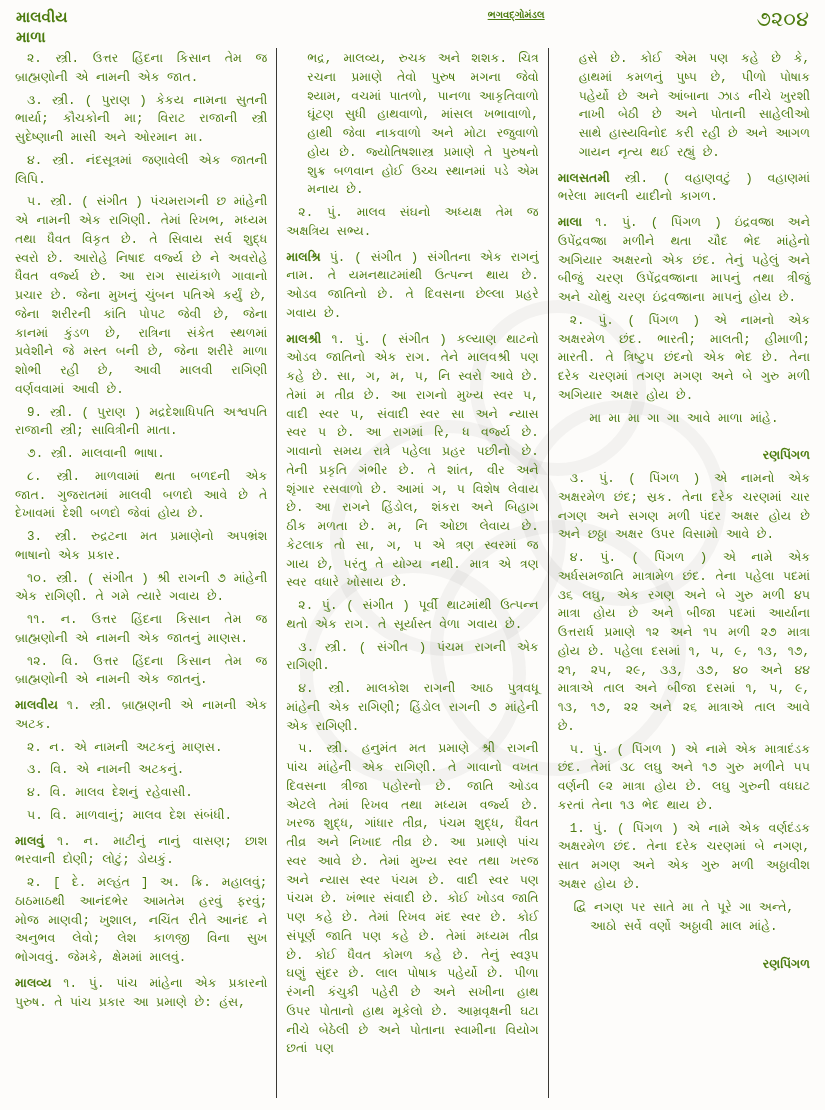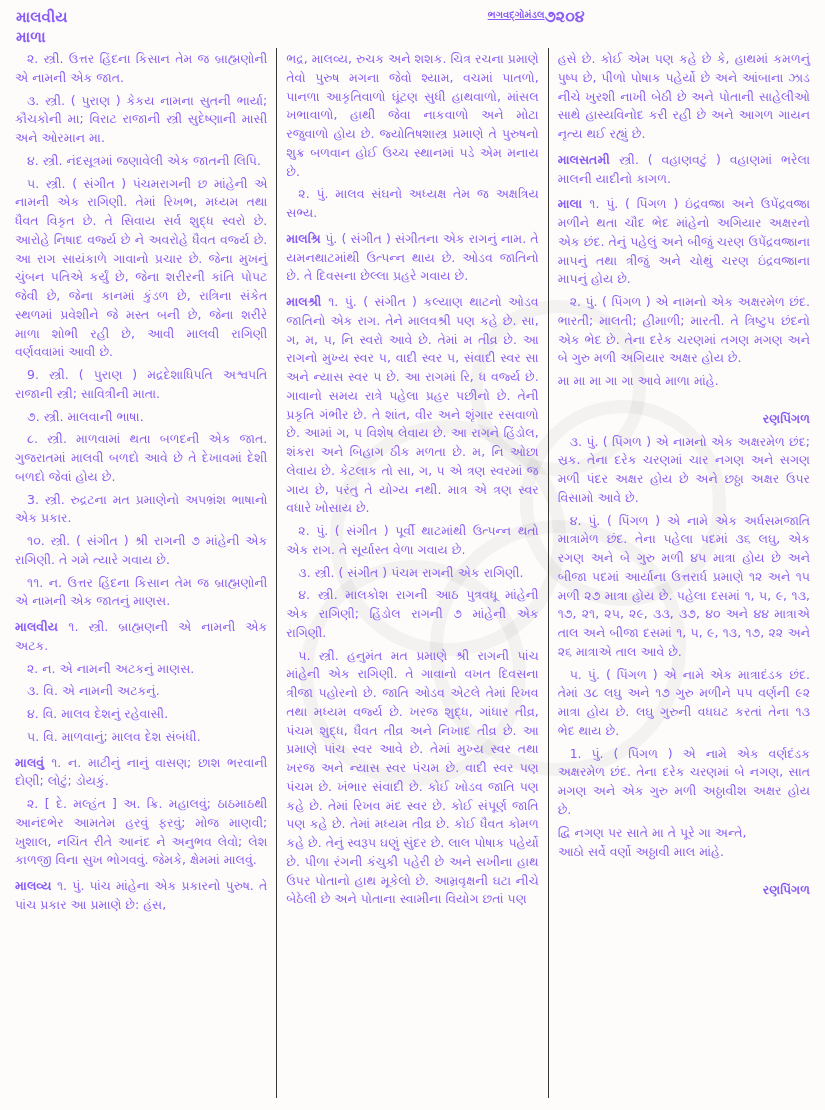--- a/index.html
+++ b/index.html
@@ -5,21 +5,21 @@
   html,body { margin:0; padding:0; }
   body {
     width:825px; height:1110px;
     background:#fdfcfa;
     font-family:"DejaVu Sans", sans-serif;
   }
   .page {
     position:relative;
     width:825px; height:1110px;
     overflow:hidden;
-    color:#8b5cf6;
+    color:#4d7c0f;
   }
   
   .wm {
     position:absolute;
     border-radius:50%;
     border:13px solid rgba(80,78,72,0.055);
     pointer-events:none;
   }
   .wm1 { width:210px; height:210px; left:330px; top:420px; }
   .wm2 { width:230px; height:230px; left:430px; top:520px; }
@@ -27,44 +27,45 @@
   .wm4 { width:200px; height:200px; left:300px; top:560px; }
   .wm5 { width:150px; height:150px; left:470px; top:300px; }
 
   .header {
     display:flex;
     padding:7px 16px 0 16px;
     align-items:flex-start;
   }
   .header .left   { flex:1; text-align:left; }
   .header .center { flex:1; text-align:right; font-size:10px; font-weight:bold; padding-top:2px;text-decoration:underline; }
-  .header .right  { flex:1; text-align:left; font-size:16px; font-weight:bold; }
+  .header .right  { flex:1; text-align:right; font-size:21px; font-weight:normal; }
   .running-head { font-size:15px; font-weight:bold; line-height:1.35; }
 
   .body-cols {
     position:absolute;
     top:48px; left:6px; right:6px; bottom:12px;
     display:flex;
+    font-family:Liberation Mono, monospace;
   }
   .col {
     flex:1;
     padding:2px 9px 0 9px;
     font-size:12.5px;
     line-height:1.5;
     text-align:justify;
     overflow:hidden;
   }
   .col + .col { border-left:1.5px solid #3a3733; }
 
   .para { margin:0 0 4px 0; }
   .para .head { font-weight:bold; }
   .style-sense { text-indent:12px; }
   .style-entry { text-indent:0; margin-top:7px; }
-  .style-cont  { text-indent:0; }
-  .style-verse { text-indent:0; margin-bottom:1px; }
+  .style-cont  { text-indent:0;margin-left:21px; }
+  .style-verse { text-align:center; text-indent:0; margin-bottom:1px; }
   .style-cite  { text-align:right; text-indent:0; font-weight:bold;margin-top:19px; }
 </style>
 </head>
 <body>
 
 <div class="page">
 
   <span class="wm wm1"></span>
   <span class="wm wm2"></span>
   <span class="wm wm3"></span>
@@ -96,20 +97,21 @@
         <p class="para style-sense"><span>૭. સ્ત્રી. માલવાની ભાષા.</span></p>
 
         <p class="para style-sense"><span>૮. સ્ત્રી. માળવામાં થતા બળદની એક જાત. ગુજરાતમાં માલવી બળદો આવે છે તે દેખાવમાં દેશી બળદો જેવાં હોય છે.</span></p>
 
         <p class="para style-sense"><span>3. સ્ત્રી. રુદ્રટના મત પ્રમાણેનો અપભ્રંશ ભાષાનો એક પ્રકાર.</span></p>
 
         <p class="para style-sense"><span>૧૦. સ્ત્રી. ( સંગીત ) શ્રી રાગની ૭ માંહેની એક રાગિણી. તે ગમે ત્યારે ગવાય છે.</span></p>
 
         <p class="para style-sense"><span>૧૧. ન. ઉત્તર હિંદના કિસાન તેમ જ બ્રાહ્મણોની એ નામની એક જાતનું માણસ.</span></p>
 
+        <p class="para style-sense"><span>૧૨. વિ. ઉત્તર હિંદના કિસાન તેમ જ બ્રાહ્મણોની એ નામની એક જાતનું.</span></p>
 
         <p class="para style-entry"><span class="head">માલવીય </span><span>૧. સ્ત્રી. બ્રાહ્મણની એ નામની એક અટક.</span></p>
 
         <p class="para style-sense"><span>૨. ન. એ નામની અટકનું માણસ.</span></p>
 
         <p class="para style-sense"><span>૩. વિ. એ નામની અટકનું.</span></p>
 
         <p class="para style-sense"><span>૪. વિ. માલવ દેશનું રહેવાસી.</span></p>
 
         <p class="para style-sense"><span>૫. વિ. માળવાનું; માલવ દેશ સંબંધી.</span></p>

